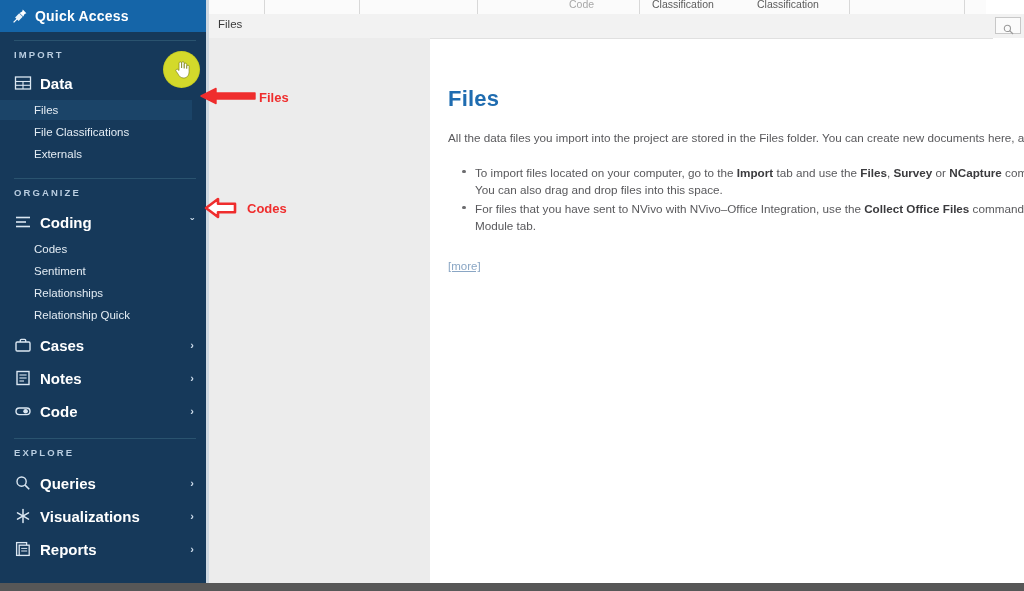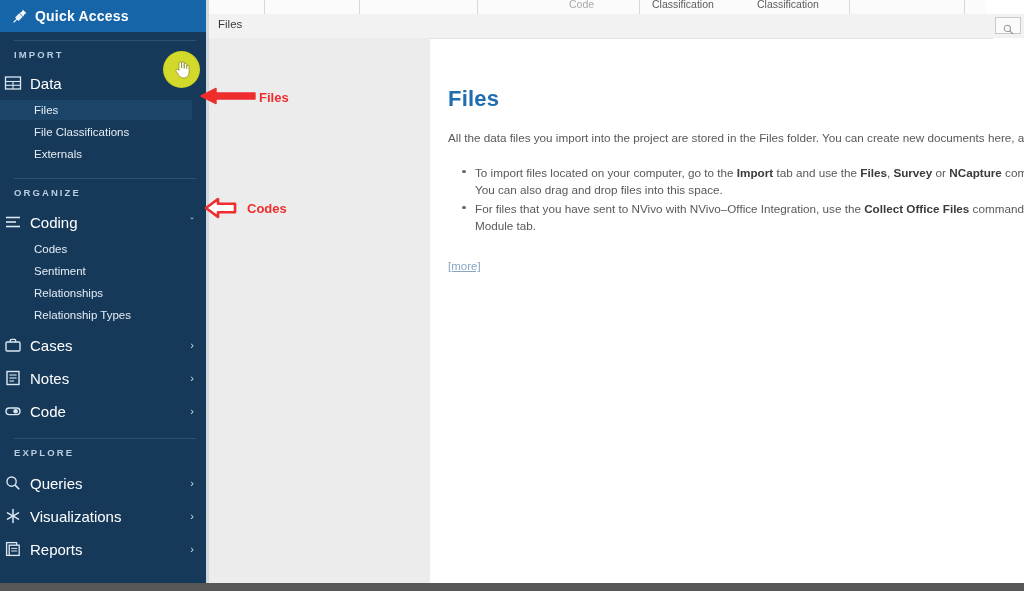--- a/index.html
+++ b/index.html
@@ -27,22 +27,22 @@
   .qa-bar .qa-label{font-size:14px;font-weight:bold;letter-spacing:.2px;color:#fff;}
   .pin-ico{width:16px;height:16px;margin-right:7px;display:inline-block;position:relative;flex:0 0 auto;}
 
   .sect-head{
     font-size:9.5px;letter-spacing:2.1px;color:#b9cde0;font-weight:bold;
     padding:0 0 0 14px;text-transform:uppercase;
   }
   .divider{height:1px;background:#2a536f;margin:6px 12px 8px 14px;}
 
   .nav-top{
-    display:flex;align-items:center;height:26px;padding-left:4px;
-    font-size:15px;font-weight:normal;color:#ffffff;position:relative;cursor:default;
+    display:flex;align-items:center;height:26px;padding-left:14px;
+    font-size:15px;font-weight:bold;color:#ffffff;position:relative;cursor:default;
   }
   .nav-top .ico{width:18px;height:18px;margin-right:8px;flex:0 0 auto;position:relative;}
   .nav-top .chev{
     position:absolute;right:14px;top:50%;transform:translateY(-50%);
     font-size:11px;color:#cddcea;line-height:1;
   }
   .nav-sub{
     height:20px;display:flex;align-items:center;
     padding-left:34px;font-size:11.5px;color:#e3ecf4;cursor:default;
   }
@@ -198,21 +198,21 @@
     <div class="nav-sub" style="margin-top:4px">
       <span>Codes</span>
     </div>
     <div class="nav-sub" style="margin-top:2px">
       <span>Sentiment</span>
     </div>
     <div class="nav-sub" style="margin-top:2px">
       <span>Relationships</span>
     </div>
     <div class="nav-sub" style="margin-top:2px">
-      <span>Relationship Types</span>
+      <span>Relationship Quick</span>
     </div>
 
     <div class="nav-top" style="margin-top:7px">
       <span class="ico">
         <svg viewBox="0 0 18 18" width="18" height="18">
           <rect x="2" y="6" width="14" height="9" rx="1.2" fill="none" stroke="#dbe7f2" stroke-width="1.4"></rect>
           <path d="M6.3 6 V4.4 a1 1 0 0 1 1-1 h3.4 a1 1 0 0 1 1 1 V6" fill="none" stroke="#dbe7f2" stroke-width="1.4"></path>
         </svg>
       </span>
       <span>Cases</span>

